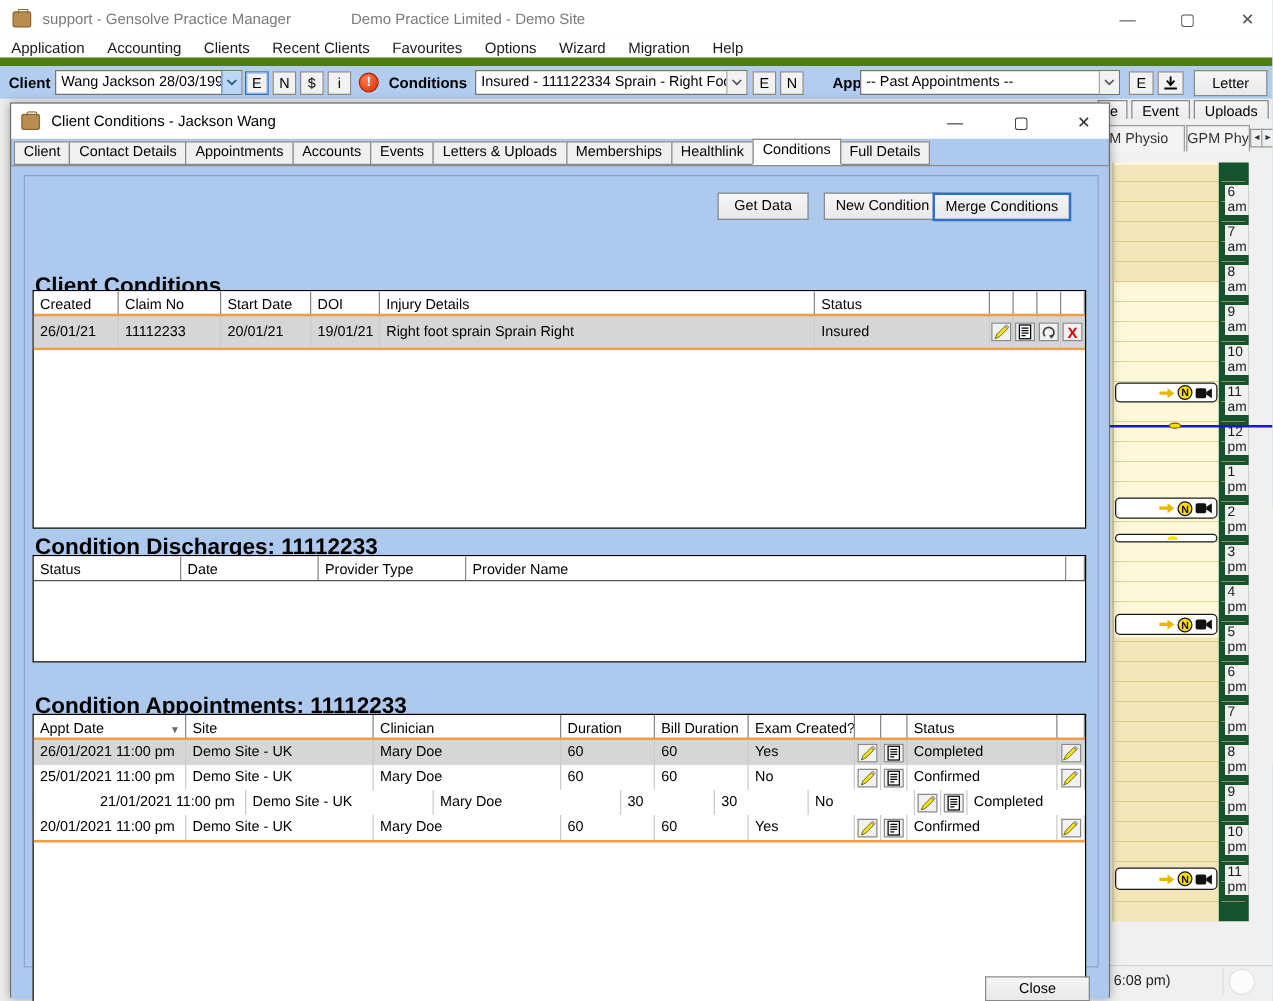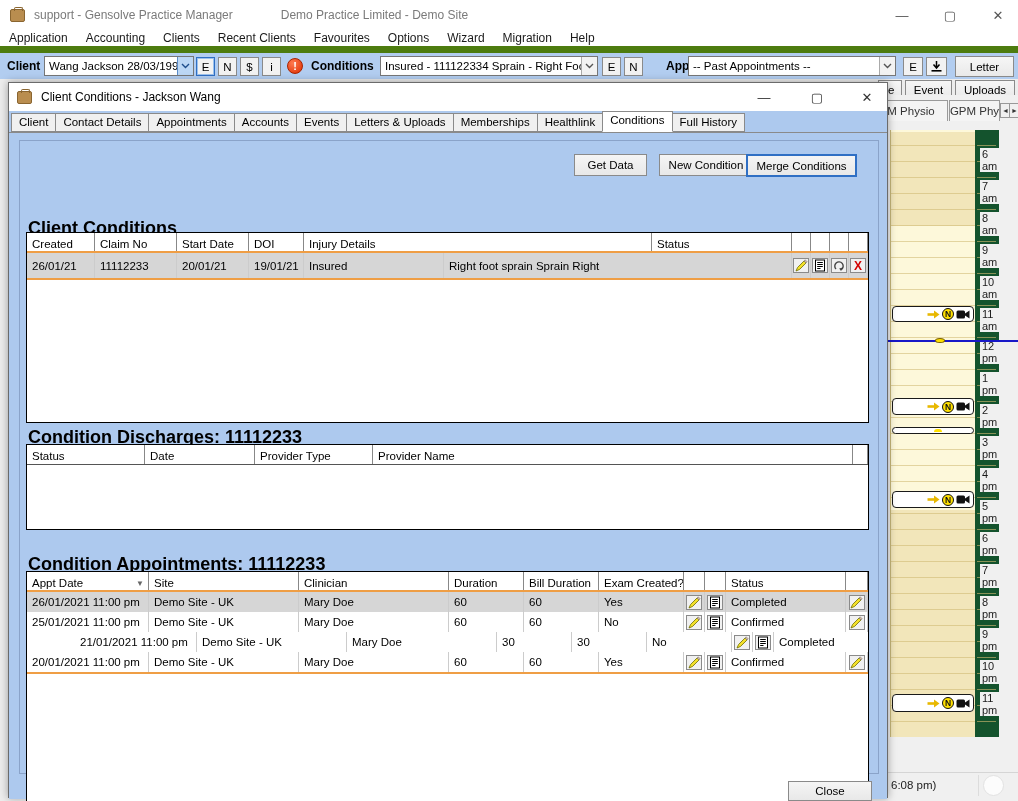--- a/index.html
+++ b/index.html
@@ -313,21 +313,21 @@
     <div class="tabstrip" id="dlgtabs">
         <div class="dtab">Client</div>
         <div class="dtab">Contact Details</div>
         <div class="dtab">Appointments</div>
         <div class="dtab">Accounts</div>
         <div class="dtab">Events</div>
         <div class="dtab">Letters &amp; Uploads</div>
         <div class="dtab">Memberships</div>
         <div class="dtab">Healthlink</div>
         <div class="dtab active">Conditions</div>
-        <div class="dtab">Full History</div>
+        <div class="dtab">Full Details</div>
       </div>
 
     <div id="dlgbody">
       <div class="panel"></div>
 
       <div class="dbtn" style="left:565px; top:21px; width:73px; height:22px;">Get Data</div>
       <div class="dbtn" style="left:650px; top:21px; width:94px; height:22px;">New Condition</div>
       <div class="dbtn primary" style="left:737px; top:21px; width:111px; height:23px;">Merge Conditions</div>
 
       <div class="grouplab" style="left:19px; top:85px;">Client Conditions</div>
@@ -363,22 +363,22 @@
             <div class="th" style="width: 19px; flex: 0 0 19px;">
               <span></span>
             </div>
           </div>
           <div class="rowgroup">
             <div class="trow sel" style="height: 25px;">
               <div class="td" style="flex: 0 0 68px;">26/01/21</div>
               <div class="td" style="flex: 0 0 82px;">11112233</div>
               <div class="td" style="flex: 0 0 72px;">20/01/21</div>
               <div class="td" style="flex: 0 0 55px;">19/01/21</div>
+              <div class="td" style="flex: 0 0 348px;">Right foot sprain Sprain Right</div>
               <div class="td" style="flex: 0 0 140px;">Insured</div>
-              <div class="td" style="flex: 0 0 348px;">Right foot sprain Sprain Right</div>
               <div class="td" style="flex: 0 0 19px; padding: 0px;">
                 <div class="iconbtn">
                   <svg width="13" height="13" viewBox="0 0 13 13">
                     <path d="M1 12 L2.6 8.4 L9 2 L11 4 L4.6 10.4 Z" fill="#f3e02a" stroke="#6e6e00" stroke-width="0.8"></path>
                     <path d="M9 2 L10.2 0.8 L12.2 2.8 L11 4 Z" fill="#d9b8a0" stroke="#777" stroke-width="0.6"></path>
                   </svg>
                 </div>
               </div>
               <div class="td" style="flex: 0 0 19px; padding: 0px;">
                 <div class="iconbtn">

